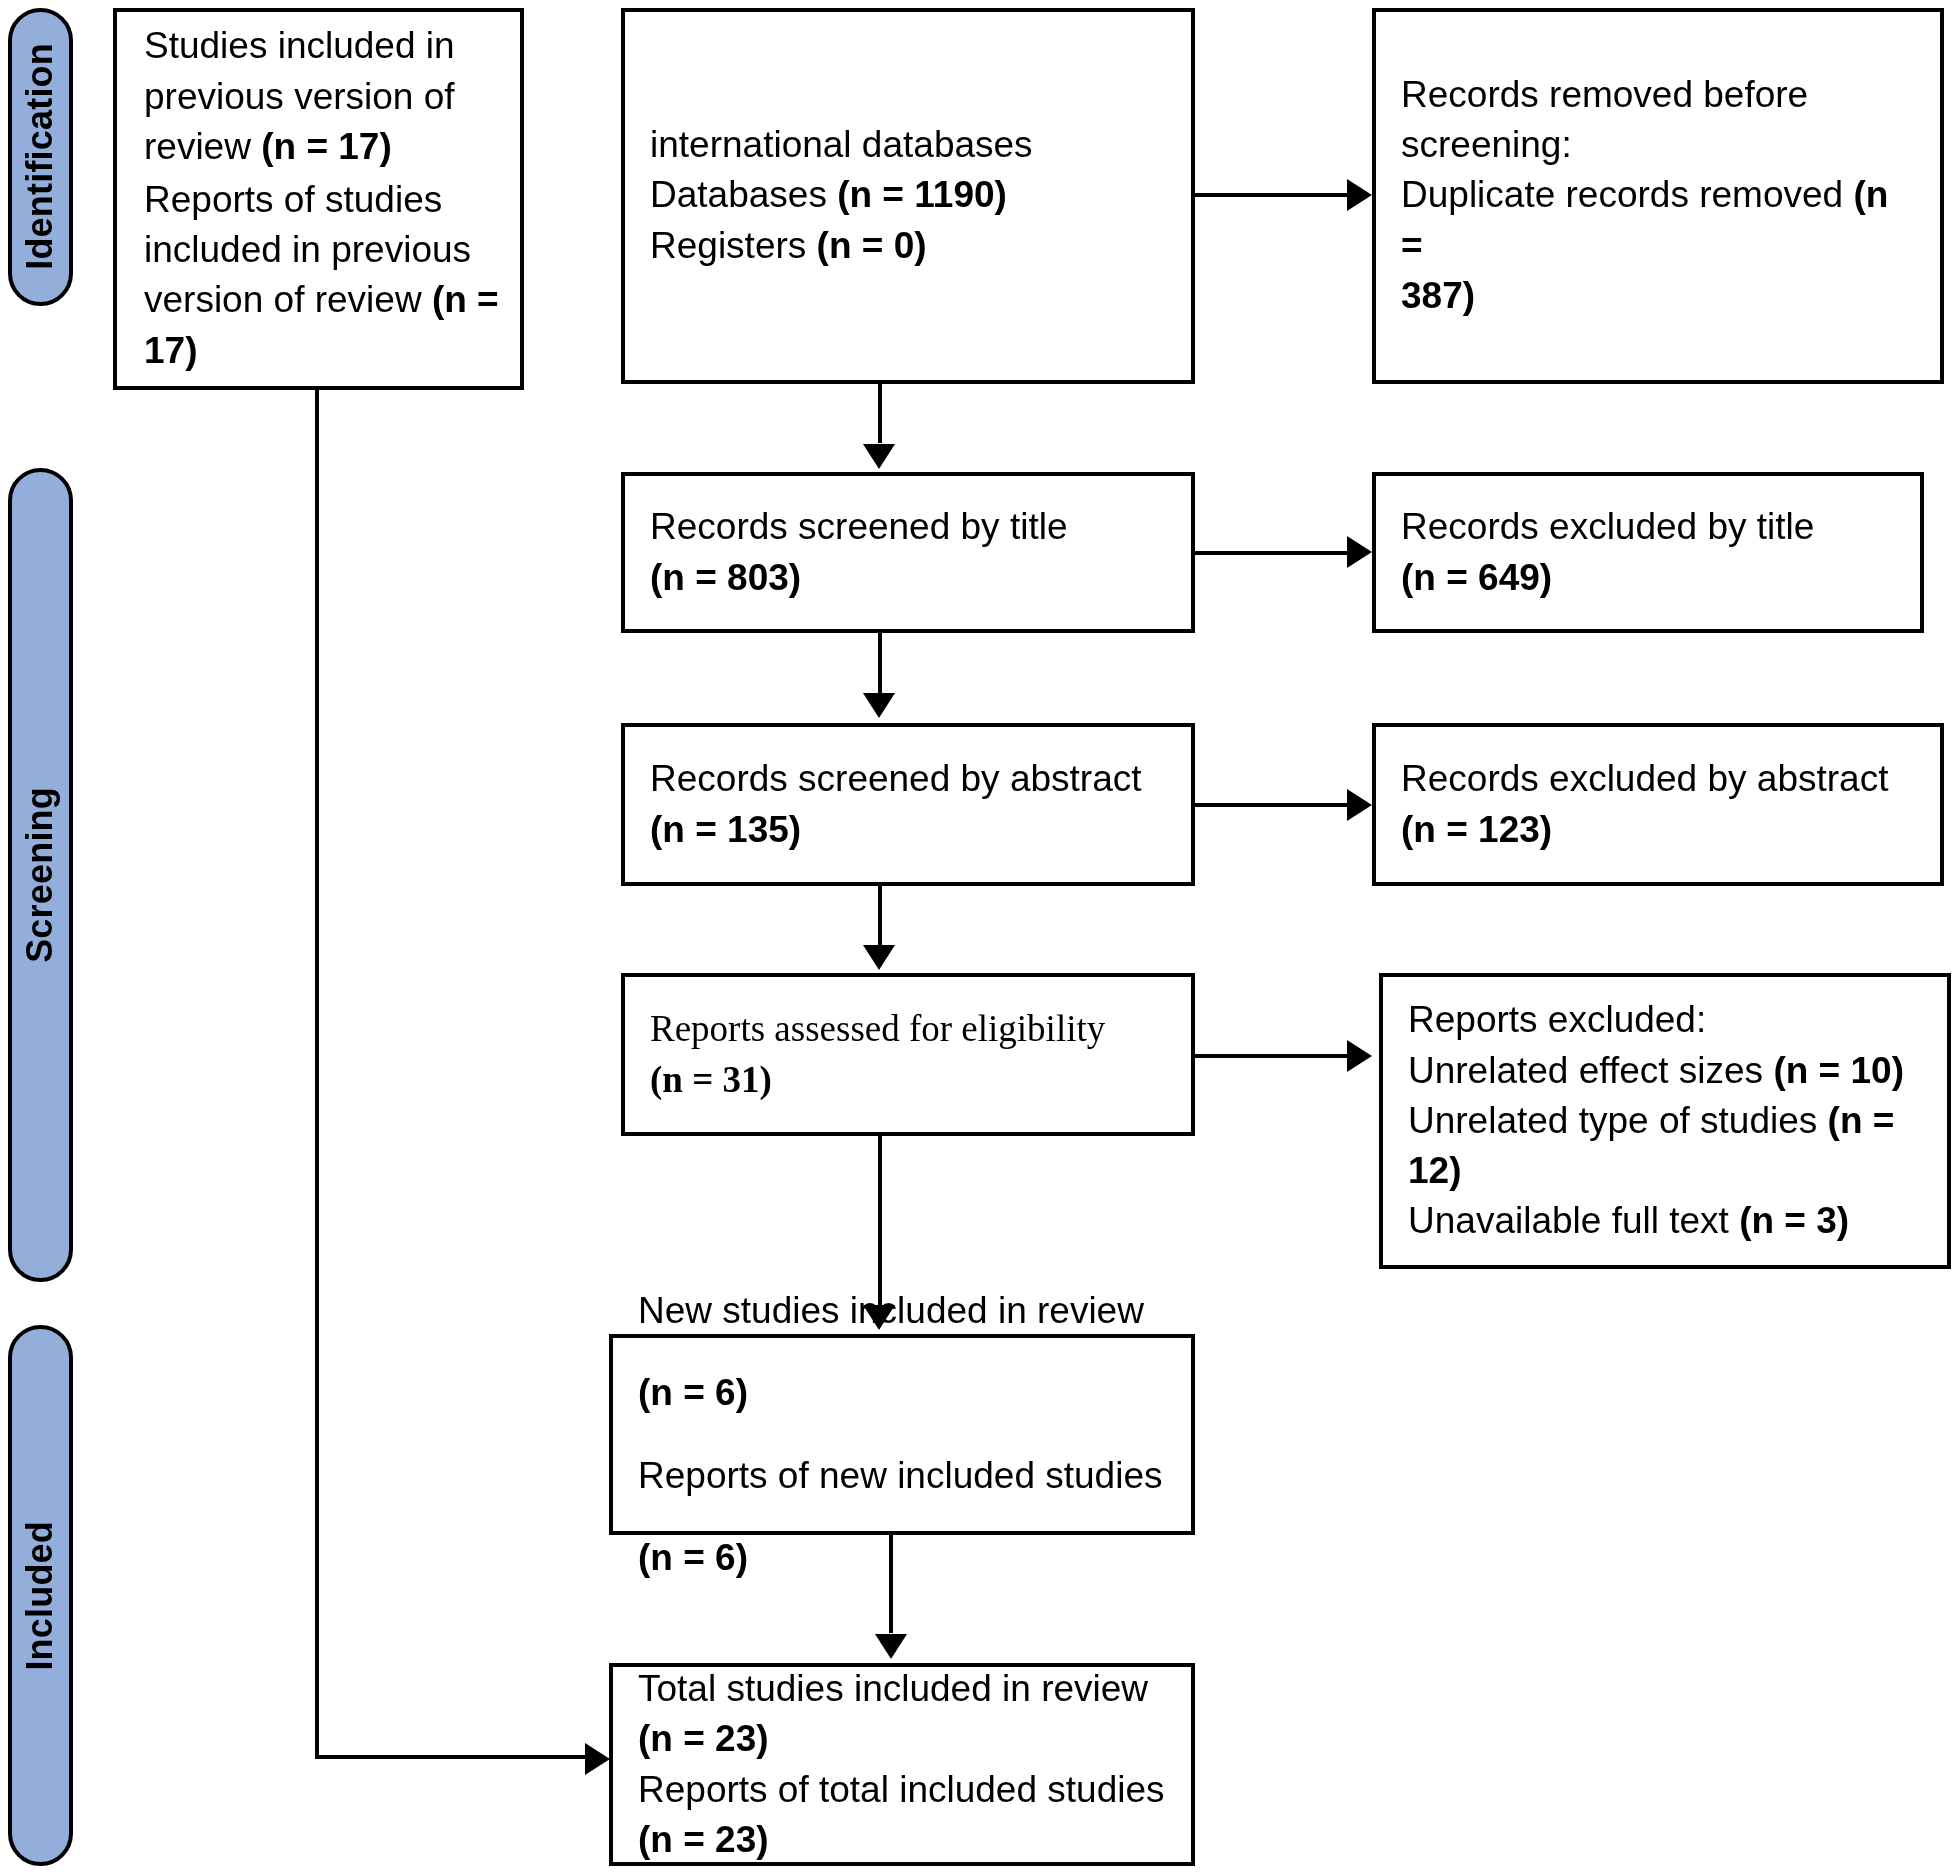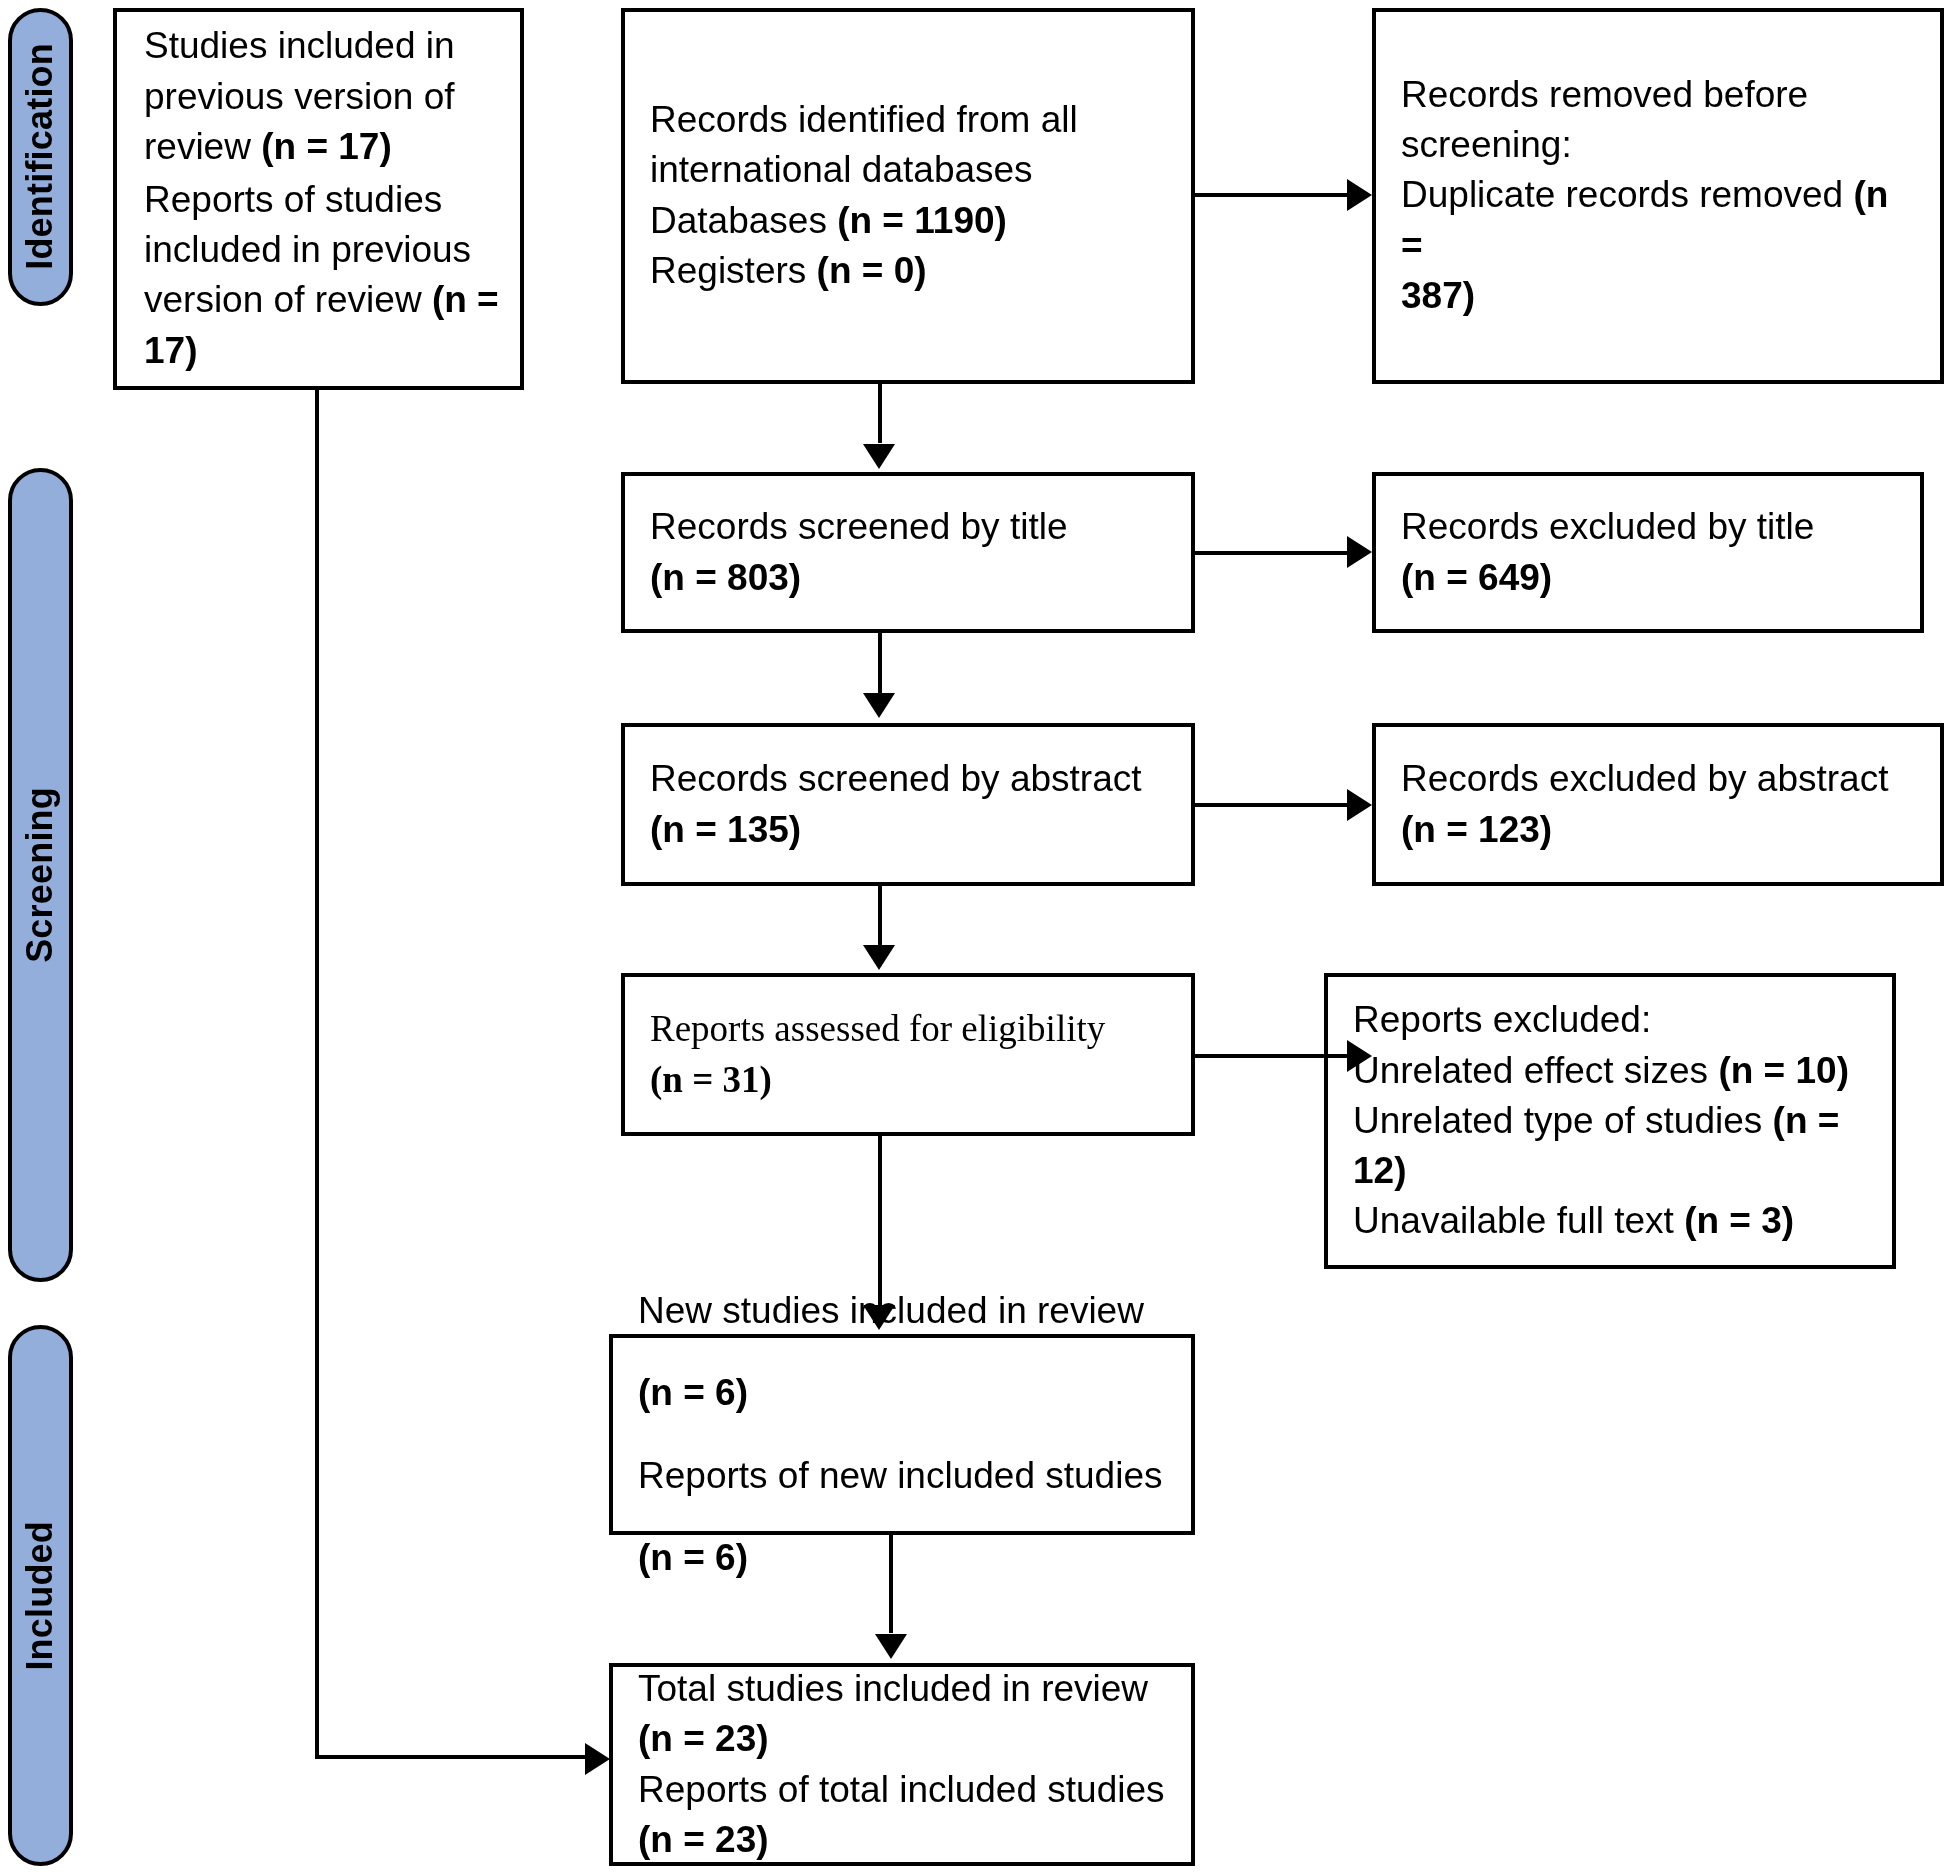--- a/index.html
+++ b/index.html
@@ -103,21 +103,20 @@
     <p>Studies included in</p>
     <p>previous version of</p>
     <p><span>review </span><b>(n = 17)</b></p>
     <p class="spacer"></p>
     <p>Reports of studies</p>
     <p>included in previous</p>
     <p><span>version of review </span><b>(n = 17)</b></p>
   </div>
 
   <div class="box" style="left:621px; top:7.6px; width:574px; height:376px;">
-    <p>Records identified from all</p>
     <p>international databases</p>
     <p><span>Databases </span><b>(n = 1190)</b></p>
     <p><span>Registers </span><b>(n = 0)</b></p>
   </div>
 
   <div class="box" style="left:1372px; top:7.6px; width:572px; height:376px;">
     <p>Records removed before</p>
     <p>screening:</p>
     <p><span>Duplicate records removed </span><b>(n =</b></p>
     <p><b>387)</b></p>
@@ -163,21 +162,21 @@
   <div class="arrow-right" style="left:1347px; top:789px;"></div>
 
   <div class="line-v" style="left:878px; top:885px; width:3.8px; height:60px;"></div>
   <div class="arrow-down" style="left:863px; top:945px;"></div>
 
   <div class="box" style="left:621px; top:973px; width:574px; height:163px;font-family:Liberation Serif, serif;">
     <p>Reports assessed for eligibility</p>
     <p><b>(n = 31)</b></p>
   </div>
 
-  <div class="box" style="left:1324px; top:973px; width:572px; height:296px;">
+  <div class="box" style="left:1379px; top:973px; width:572px; height:296px;">
     <p>Reports excluded:</p>
     <p><span>Unrelated effect sizes </span><b>(n = 10)</b></p>
     <p><span>Unrelated type of studies </span><b>(n =</b></p>
     <p><b>12)</b></p>
     <p><span>Unavailable full text </span><b>(n = 3)</b></p>
   </div>
 
   <div class="line-h" style="left:1195px; top:1054px; width:152px;"></div>
   <div class="arrow-right" style="left:1347px; top:1040px;"></div>
 

